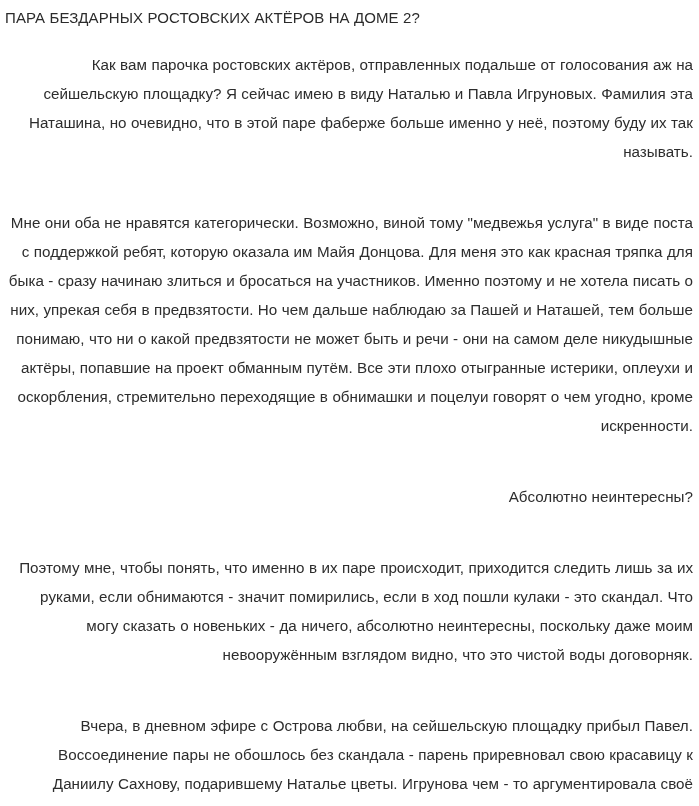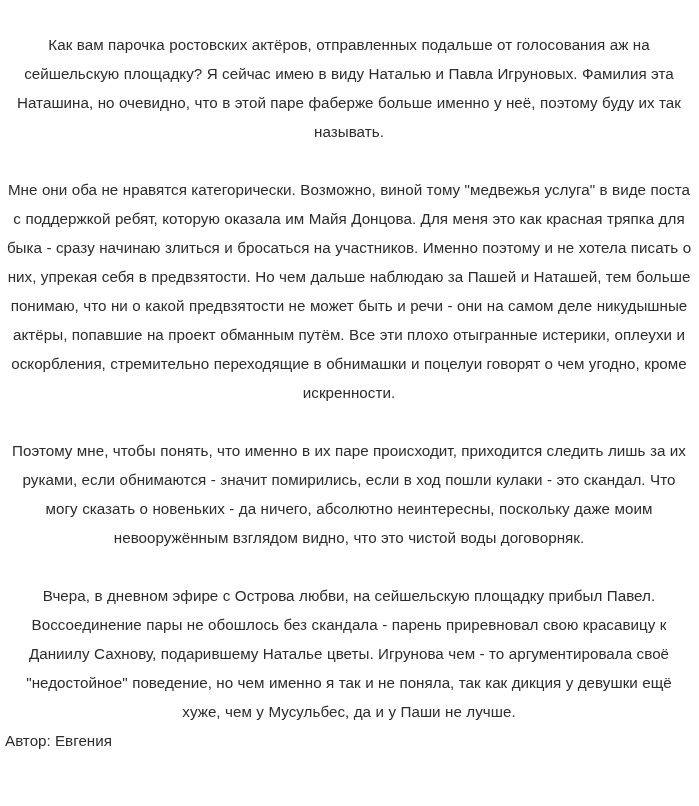--- a/index.html
+++ b/index.html
@@ -32,47 +32,49 @@
   }
   .spacer {
     height: 22px;
   }
   .para {
     font-size: 15.2px;
     line-height: 29px;
     font-weight: 400;
     color: #2d2d2d;
     margin: 0;
-    text-align: center;
+    text-align: right;
     letter-spacing: 0.02px;
     word-spacing: 0.2px;
   }
   .para + .para {
-    margin-top: 29px;
+    margin-top: 42px;
   }
   .byline {
     font-size: 15.2px;
     line-height: 29px;
     font-weight: 400;
     color: #2d2d2d;
     margin: 0;
   }
 </style>
 </head>
 <body>
 
 <div id="article">
 
+  <h1 class="title">ПАРА БЕЗДАРНЫХ РОСТОВСКИХ АКТЁРОВ НА ДОМЕ 2?</h1>
 
   <div class="spacer"></div>
 
   <p class="para">Как вам парочка ростовских актёров, отправленных подальше от голосования аж на сейшельскую площадку? Я сейчас имею в виду Наталью и Павла Игруновых. Фамилия эта Наташина, но очевидно, что в этой паре фаберже больше именно у неё, поэтому буду их так называть.</p>
 
   <p class="para">Мне они оба не нравятся категорически. Возможно, виной тому "медвежья услуга" в виде поста с поддержкой ребят, которую оказала им Майя Донцова. Для меня это как красная тряпка для быка - сразу начинаю злиться и бросаться на участников. Именно поэтому и не хотела писать о них, упрекая себя в предвзятости. Но чем дальше наблюдаю за Пашей и Наташей, тем больше понимаю, что ни о какой предвзятости не может быть и речи - они на самом деле никудышные актёры, попавшие на проект обманным путём. Все эти плохо отыгранные истерики, оплеухи и оскорбления, стремительно переходящие в обнимашки и поцелуи говорят о чем угодно, кроме искренности.</p>
 
+  <p class="para">Абсолютно неинтересны?</p>
 
   <p class="para">Поэтому мне, чтобы понять, что именно в их паре происходит, приходится следить лишь за их руками, если обнимаются - значит помирились, если в ход пошли кулаки - это скандал. Что могу сказать о новеньких - да ничего, абсолютно неинтересны, поскольку даже моим невооружённым взглядом видно, что это чистой воды договорняк.</p>
 
   <p class="para">Вчера, в дневном эфире с Острова любви, на сейшельскую площадку прибыл Павел. Воссоединение пары не обошлось без скандала - парень приревновал свою красавицу к Даниилу Сахнову, подарившему Наталье цветы. Игрунова чем - то аргументировала своё "недостойное" поведение, но чем именно я так и не поняла, так как дикция у девушки ещё хуже, чем у Мусульбес, да и у Паши не лучше.</p>
 
   <p class="byline">Автор: Евгения</p>
 
 </div>
 
 </body></html>

